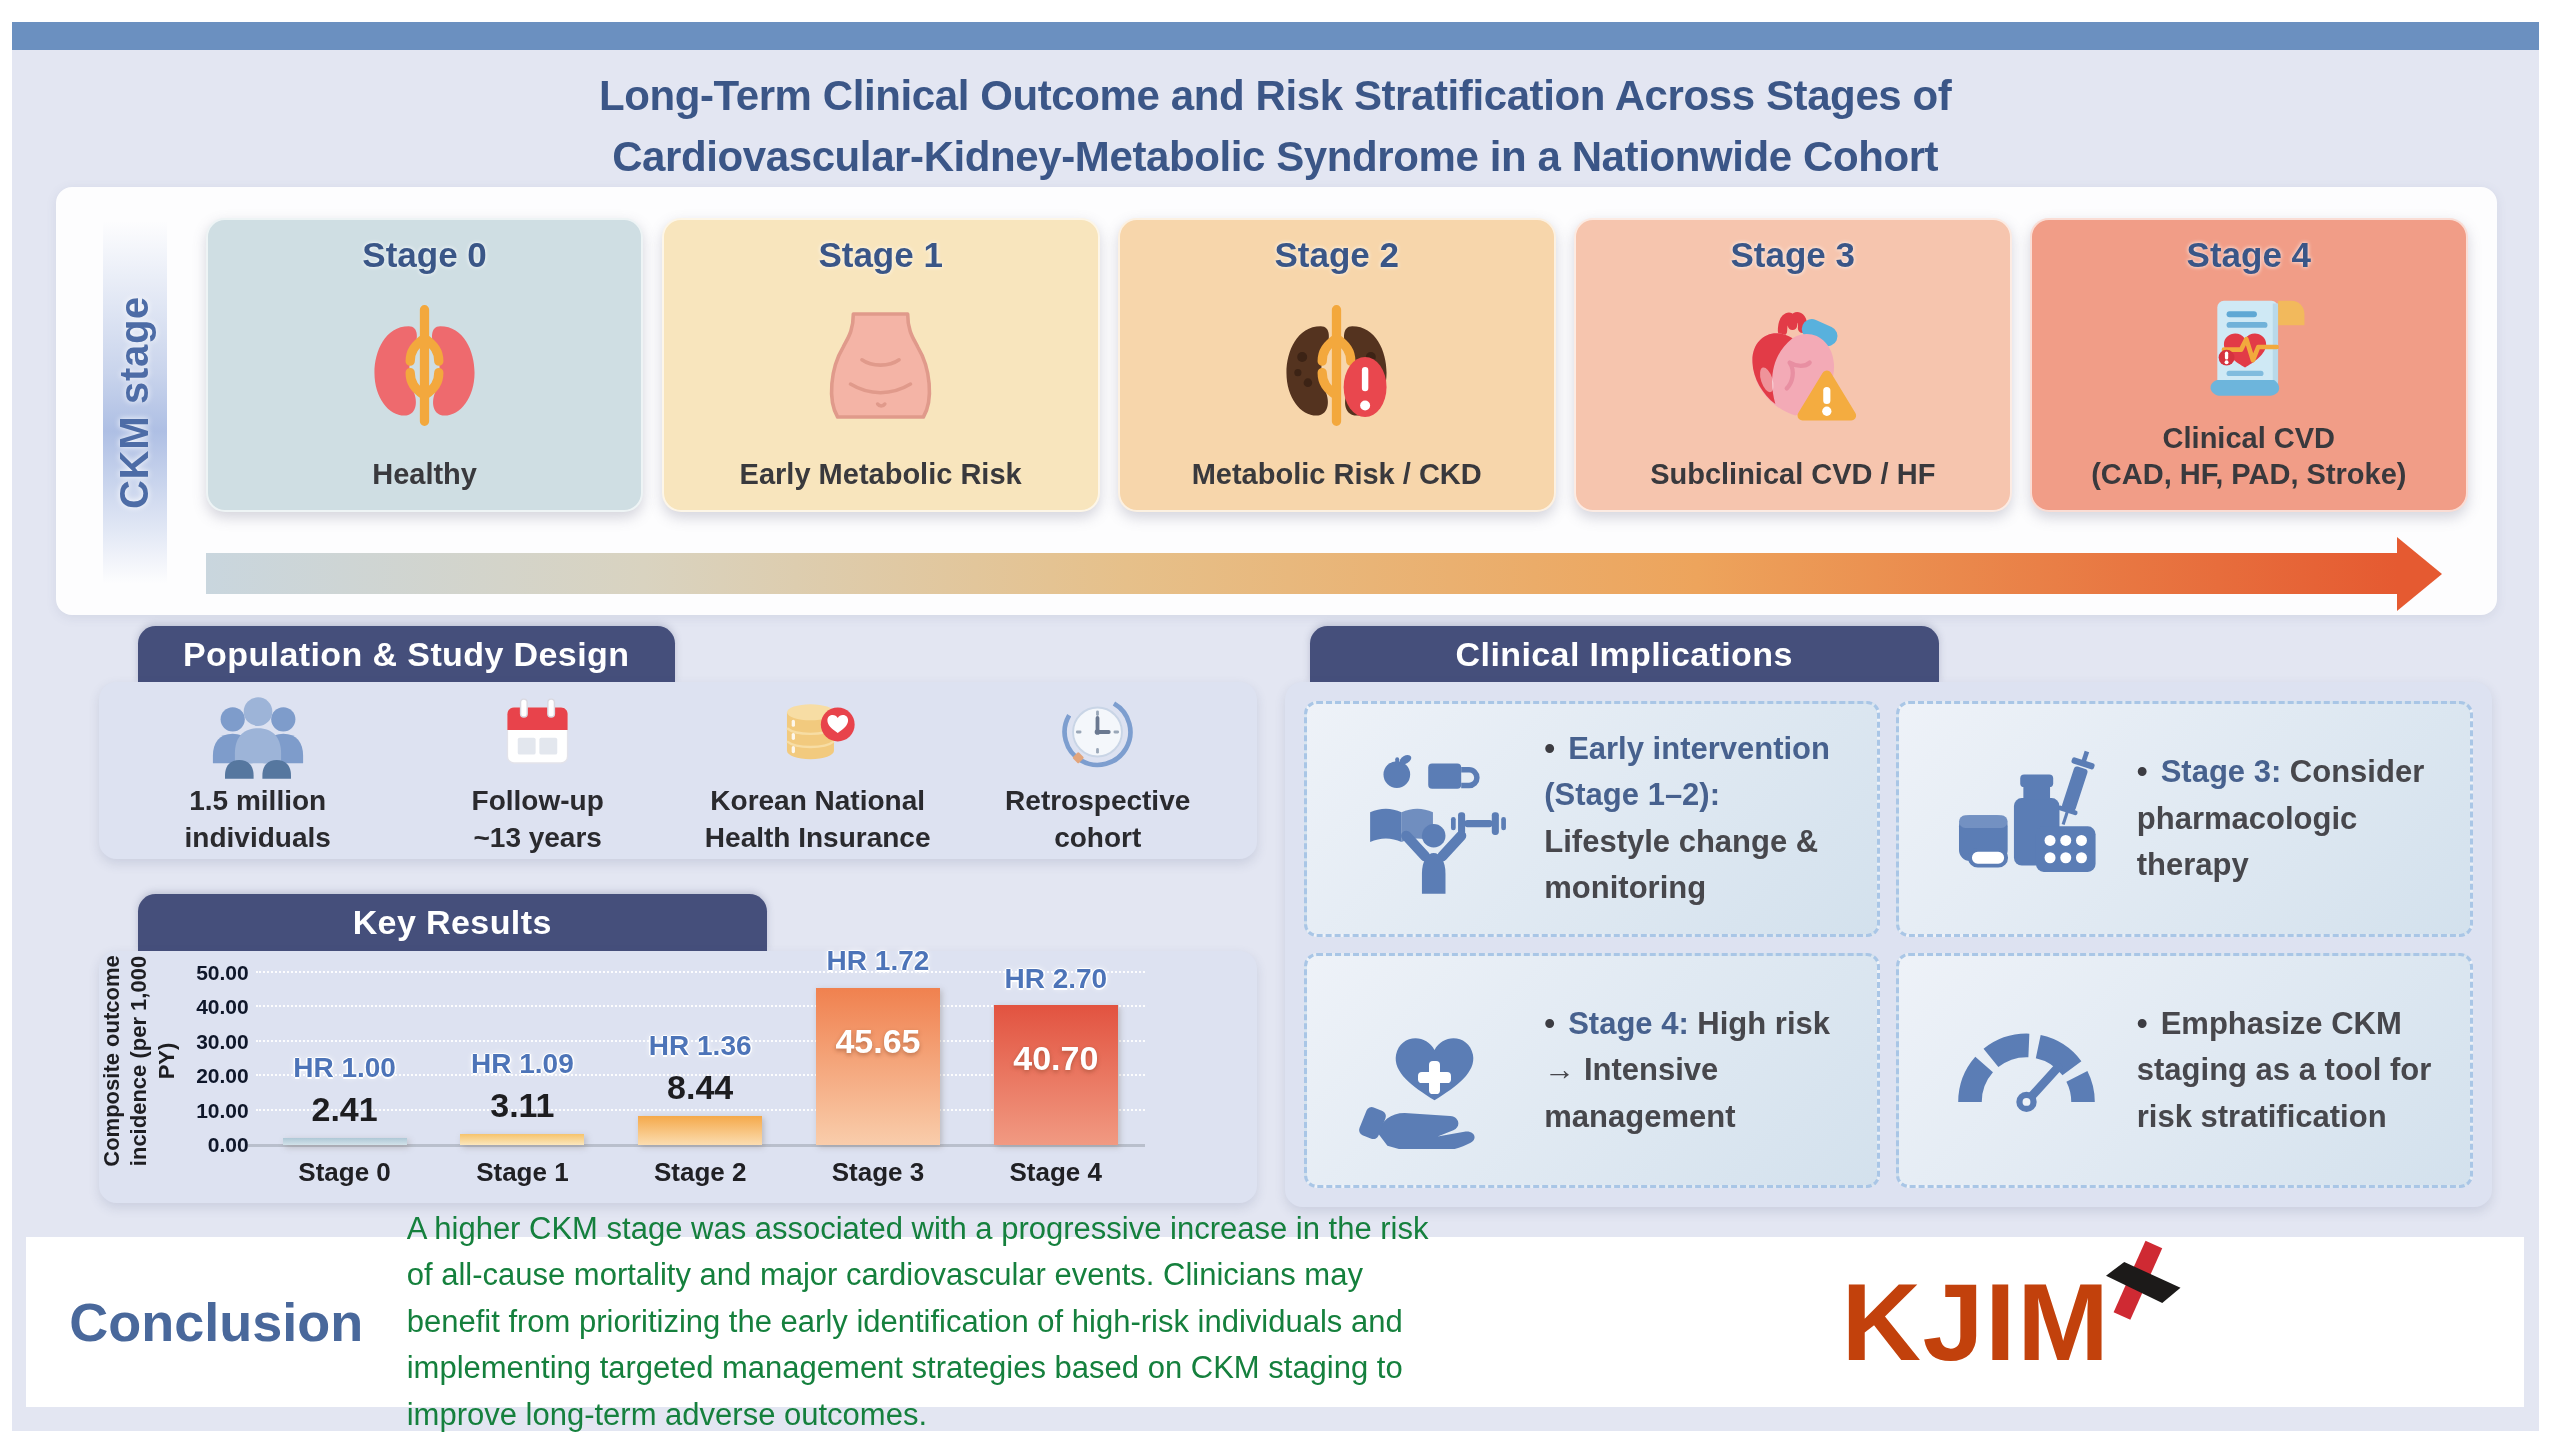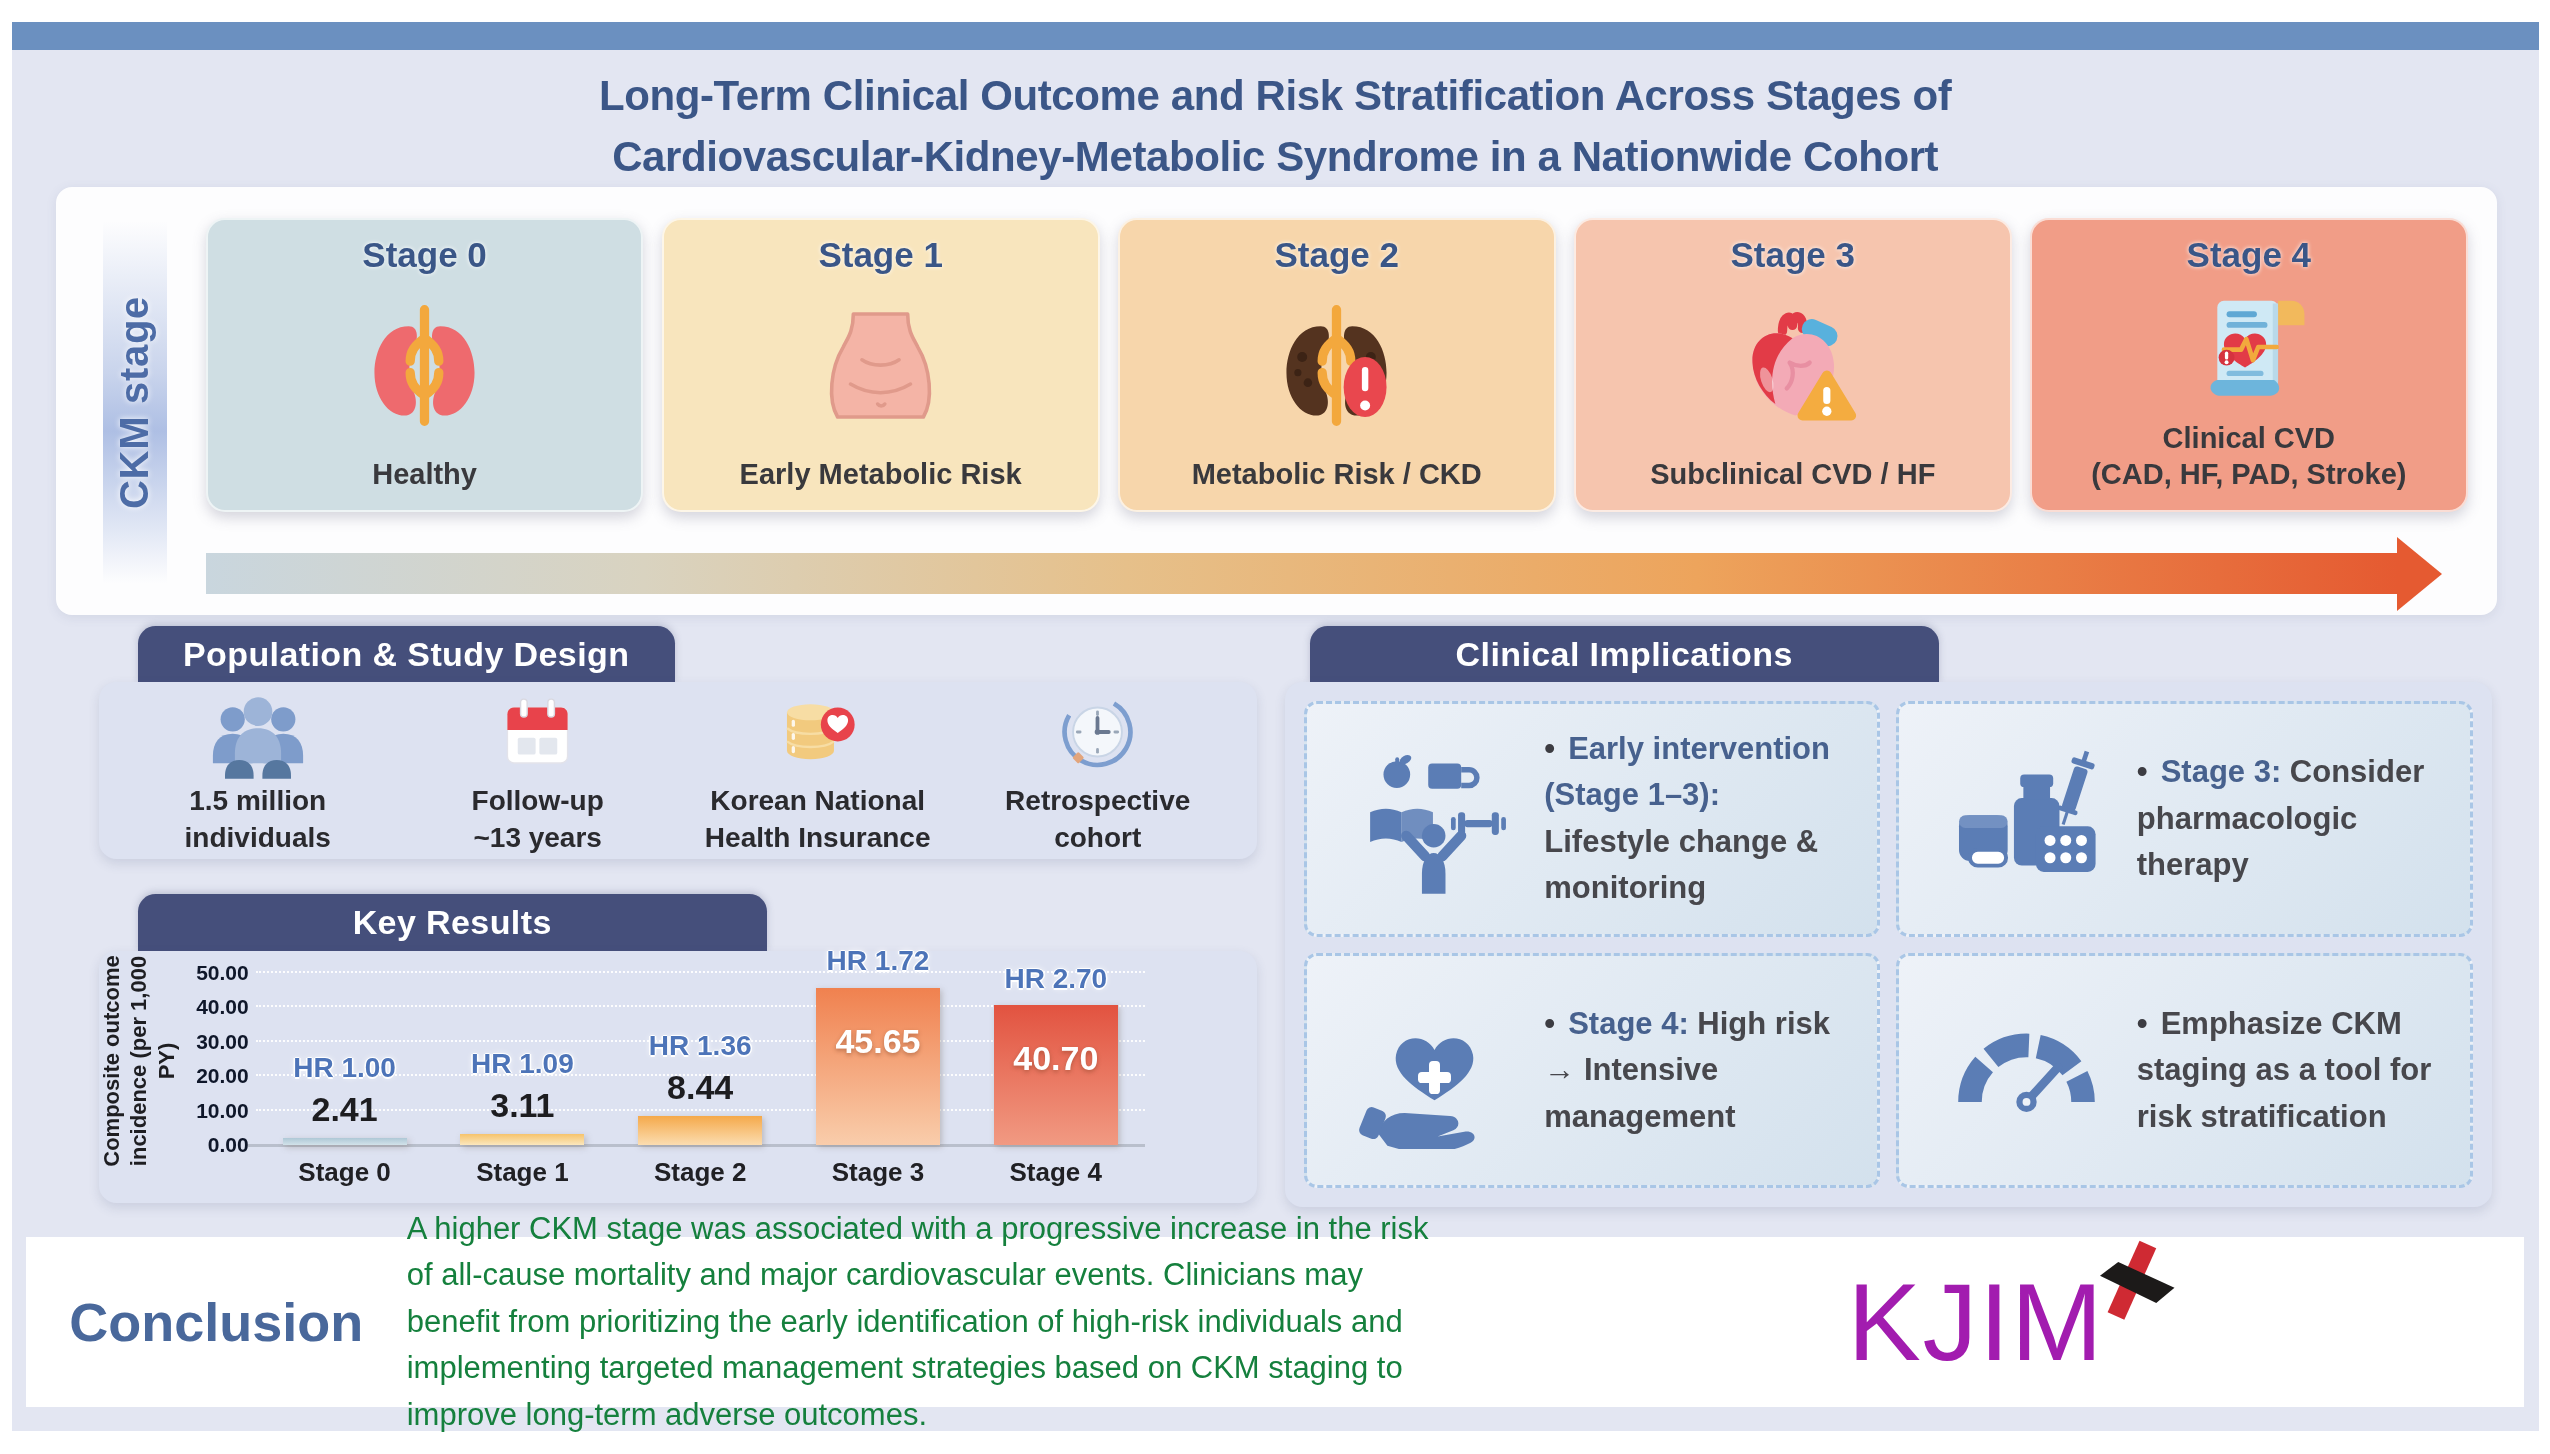--- a/index.html
+++ b/index.html
@@ -83,21 +83,21 @@
   .impl-text { font-size:31px; line-height:1.5; color:#47474c; font-weight:700; padding-right:7.3px; }
   .impl-bullet { margin-right:13px; color:#3c3c42; }
   .impl-lead { color:#47618e; font-weight:800; }
 
   
   .conclusion { position:absolute; left:14px; top:1215px; width:2498px; height:170px; background:#ffffff;
                 display:flex; align-items:center; }
   .c-label { width:381px; text-align:center; font-size:54px; font-weight:800; color:#49689b; flex-shrink:0; }
   .c-text { flex:1; max-width:1683px; font-size:31px; font-weight:400; color:#15803d; line-height:1.5; padding-right:29px; }
   .c-logo { flex:1; display:flex; align-items:center; justify-content:center; position:relative; }
-  .c-logo-text { font-size:110px; font-weight:400; color:#a21caf; letter-spacing:1.5px; line-height:1;margin-left:20px; }
+  .c-logo-text { font-size:110px; font-weight:700; color:#c2410c; letter-spacing:1.5px; line-height:1;margin-left:20px; }
   .c-logo-mark { margin-left:-4.4px; margin-top:-80px; }
 
   svg { display:block; }
 </style>
 </head>
 <body>
 
 <div class="page">
  <div class="canvas">
   <div class="topbar"></div>
@@ -355,21 +355,21 @@
           <rect x="130" y="92" width="9" height="29" rx="4"></rect>
           <rect x="173" y="92" width="9" height="29" rx="4"></rect>
           <rect x="121" y="98" width="6" height="17" rx="3"></rect>
           <rect x="185" y="98" width="6" height="17" rx="3"></rect>
           <circle cx="99" cy="122" r="15"></circle>
           <path d="M88 148 L64 122 M110 148 L134 122" stroke="#5b7db5" stroke-width="13" stroke-linecap="round" fill="none"></path>
           <path d="M84 196 v-26 c0 -16 7 -26 15 -26 s15 10 15 26 v26 Z"></path>
         </svg>
       </div>
       <p class="impl-text">
-        <span class="impl-bullet">•</span><span class="impl-lead">Early intervention (Stage 1–3):</span><span> Lifestyle change &amp; monitoring</span>
+        <span class="impl-bullet">•</span><span class="impl-lead">Early intervention (Stage 1–2):</span><span> Lifestyle change &amp; monitoring</span>
       </p>
     </div>
 
     <div class="impl-card">
       <div class="impl-icon">
         <svg width="157" height="157" viewBox="0 0 200 200" fill="#5b7db5">
           <rect x="14" y="96" width="62" height="58" rx="14"></rect>
           <rect x="14" y="96" width="62" height="16" rx="8" fill="#7391c2"></rect>
           <rect x="28" y="140" width="46" height="20" rx="10" fill="#ffffff" stroke="#5b7db5" stroke-width="5"></rect>
           <rect x="84" y="74" width="58" height="86" rx="10"></rect>

